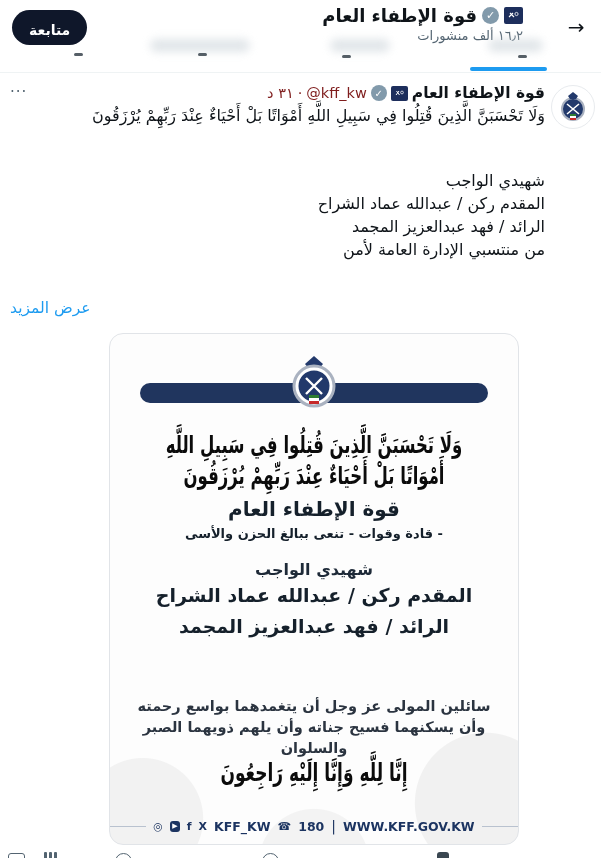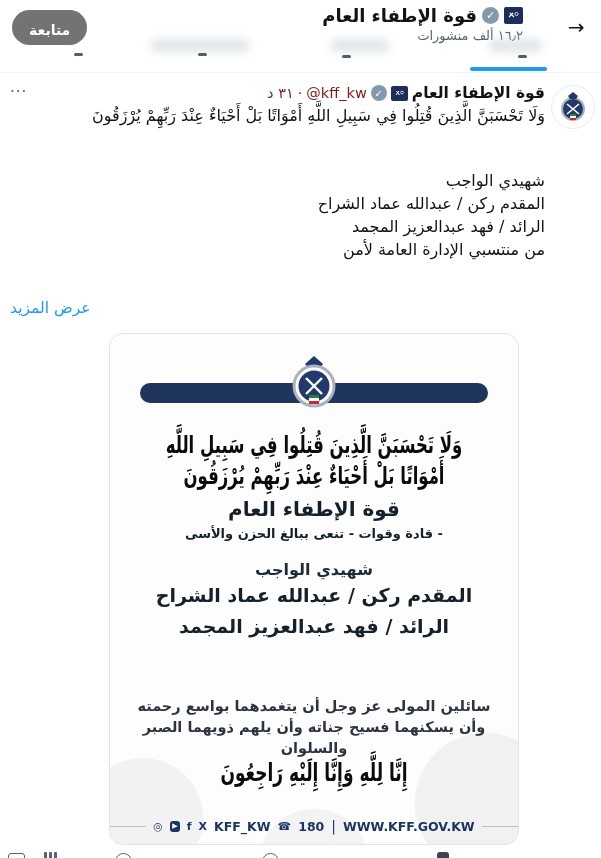--- a/index.html
+++ b/index.html
@@ -11,21 +11,21 @@
     display:flex;align-items:center;justify-content:center;font-size:20px;color:#0f1419;cursor:pointer;}
   .titlebox{position:absolute;top:5px;right:78px;text-align:left;}
   .titlerow{direction:ltr;display:flex;align-items:center;gap:5px;justify-content:flex-end;}
   .acct-name{font-weight:bold;font-size:18px;color:#0f1419;white-space:nowrap;}
   .gray-check{width:17px;height:17px;border-radius:50%;background:#829aab;color:#fff;font-size:11px;
     display:flex;align-items:center;justify-content:center;flex:0 0 auto;}
   .flag-badge{width:19px;height:17px;border-radius:2px;background:#1d2e5c;display:flex;align-items:center;
     justify-content:center;flex:0 0 auto;}
   .flag-badge svg{display:block;}
   .subtitle{font-size:13px;color:#536471;margin-top:2px;text-align:right;direction:rtl;}
-  .follow-btn{position:absolute;top:10px;left:12px;height:35px;padding:12px 17px;background:#737373;color:#fff;
+  .follow-btn{position:absolute;top:10px;left:12px;height:35px;padding:12px 17px;background:#0f172a;color:#fff;
     border:none;border-radius:18px;font-weight:bold;font-size:14px;font-family:"DejaVu Sans",sans-serif;cursor:pointer;}
 
   
   .tab-blob{position:absolute;background:#c9d2d8;opacity:.55;filter:blur(4px);border-radius:8px;}
   .tab-dash{position:absolute;width:9px;height:3px;background:#39444d;border-radius:2px;opacity:.85;filter:blur(.5px);}
   .tab-indicator{position:absolute;top:67px;left:470px;width:77px;height:4px;border-radius:2px;background:#1d9bf0;}
   .hdr-divider{position:absolute;top:72px;left:0;right:0;height:1px;background:#eff3f4;}
 
   
   .tweet{position:absolute;top:73px;left:0;right:0;}

